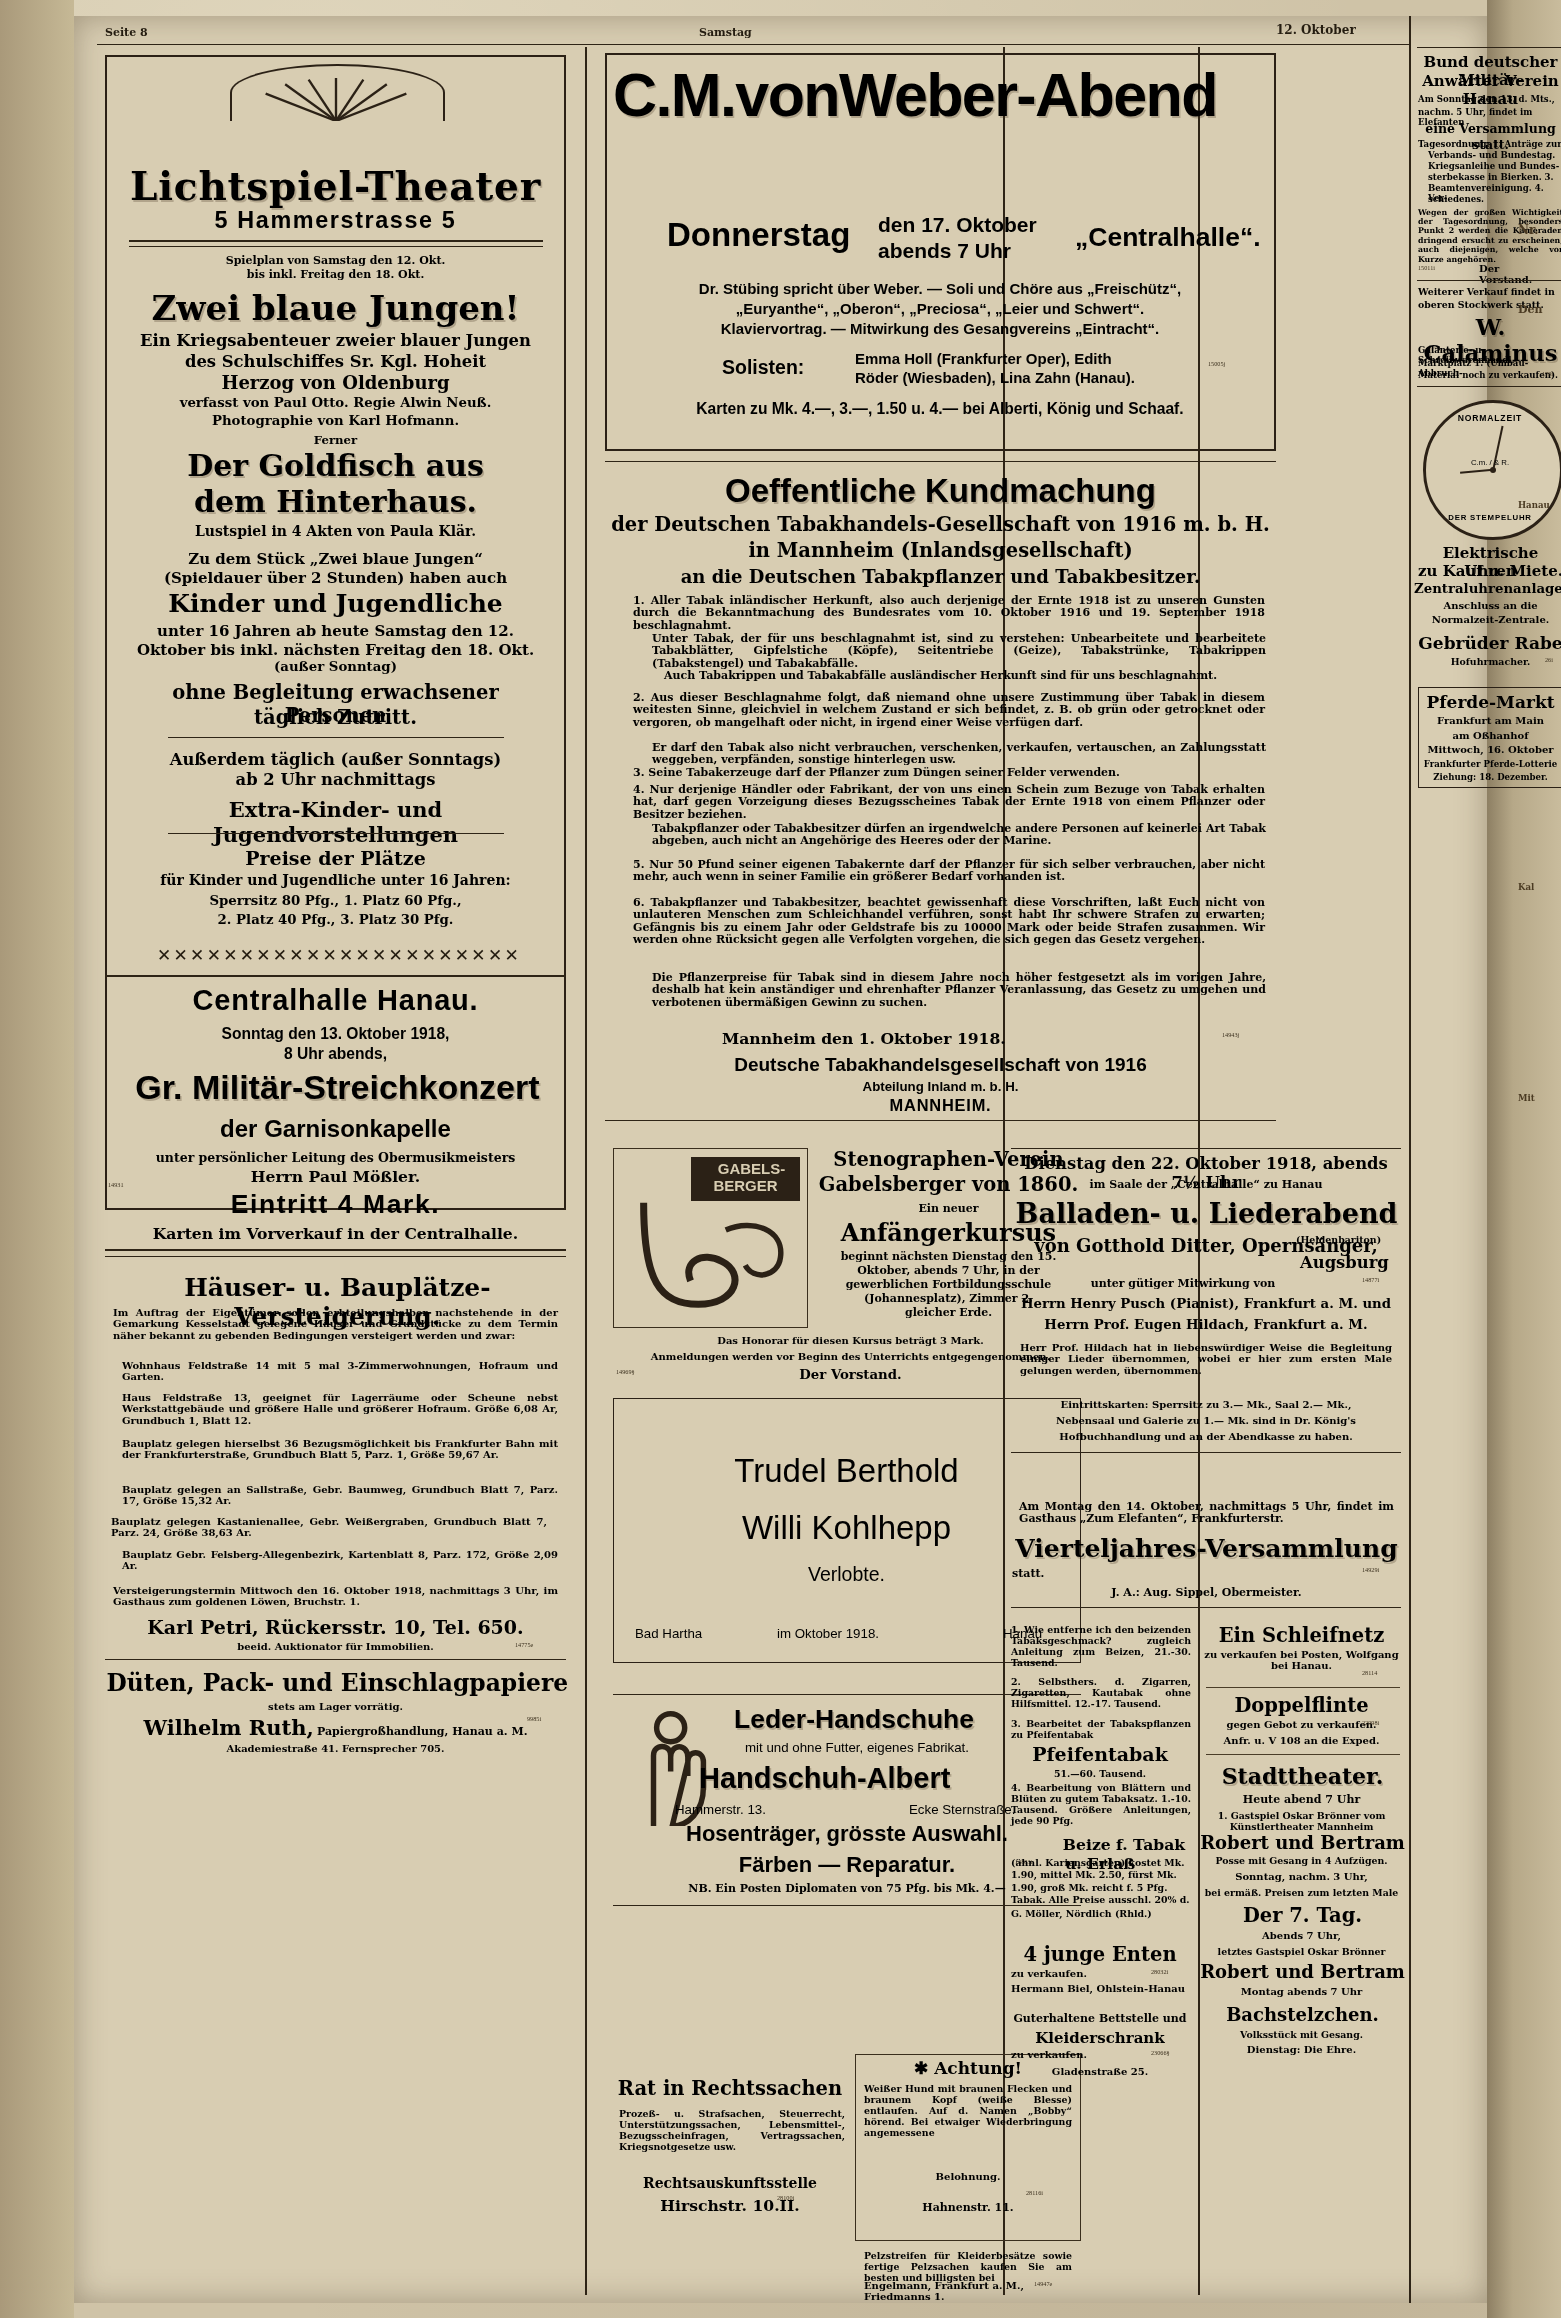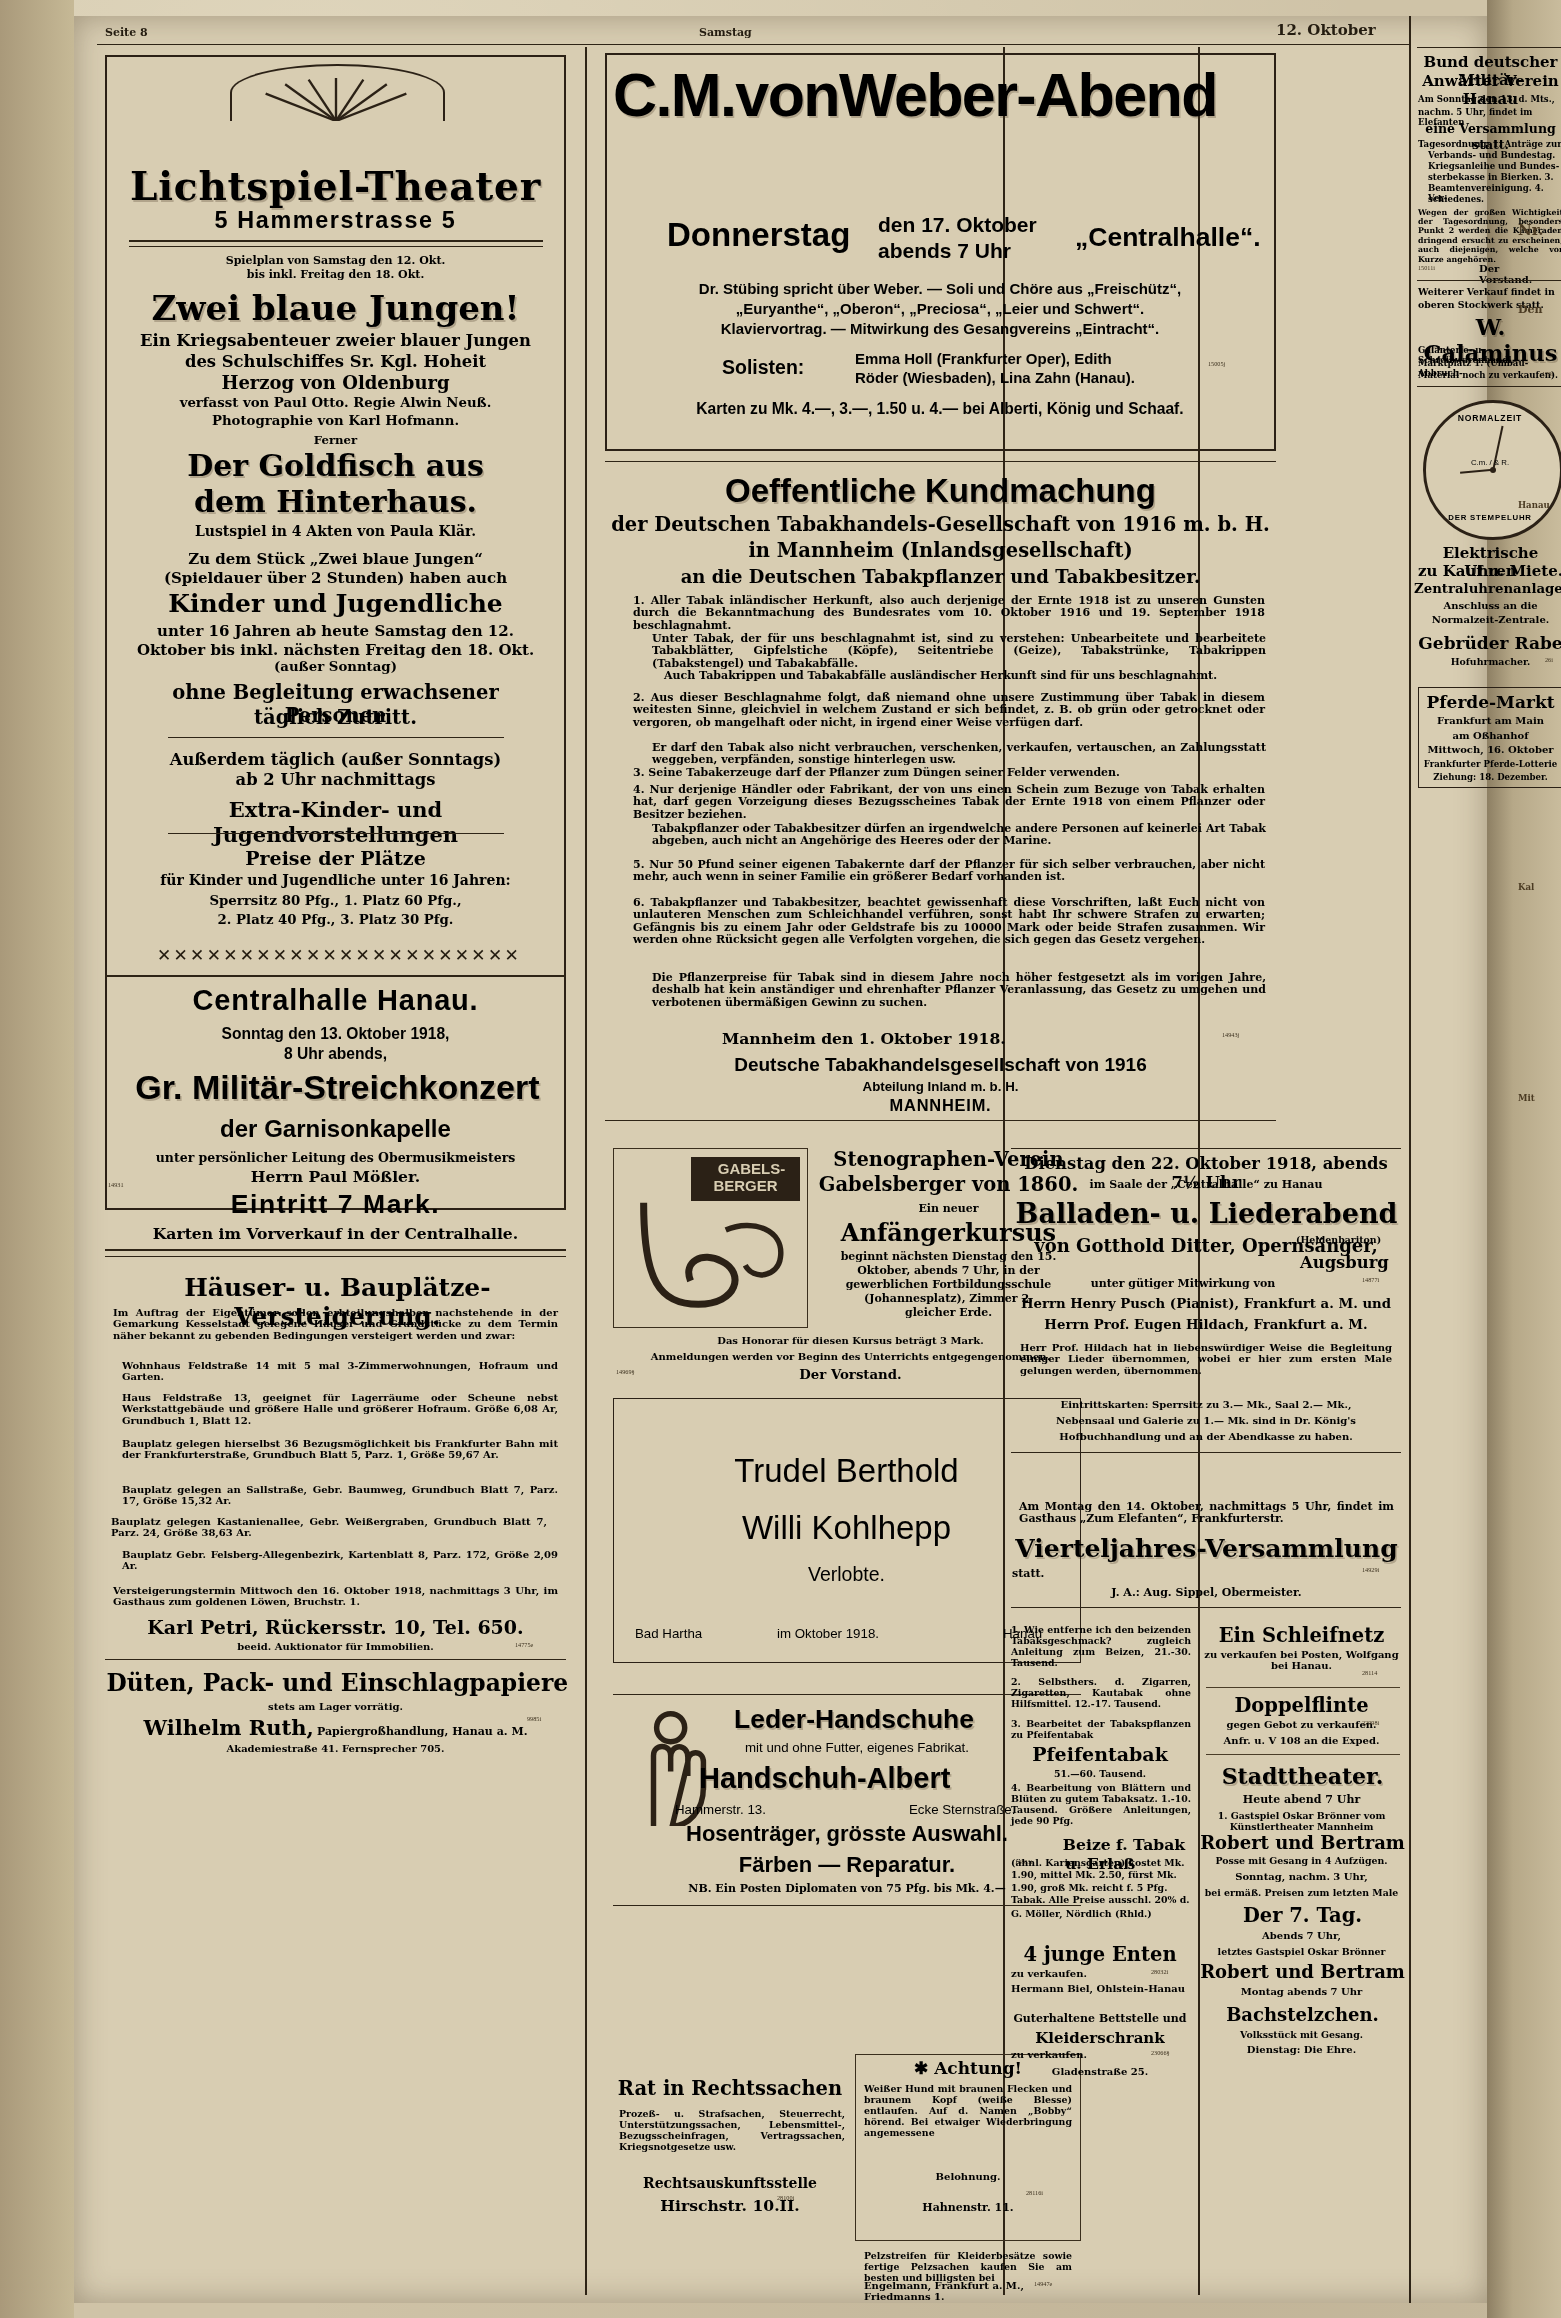--- a/index.html
+++ b/index.html
@@ -27,21 +27,21 @@
   }
   
   .blk{position:absolute;box-sizing:border-box;}
   .ctr{text-align:center;}
   .just{text-align:justify;}
   .fs10{font-size:7.8px;line-height:9.4px;}
   .fs11{font-size:8.6px;line-height:10px;}
   .fs12{font-size:9.4px;line-height:11px;}
   .fs13{font-size:10px;line-height:11.7px;}
   .fs14{font-size:11px;line-height:12.5px;}
-  .fs16{font-size:15px;line-height:15px;}
+  .fs16{font-size:12px;line-height:15px;}
   .b{font-weight:bold;}
   .sans{font-family:"Liberation Sans", sans-serif;}
   .ink{color:#241c10;}
   .fade{color:#3a2f1d;}
   .rule{position:absolute;background:#2e2416;}
   .box{position:absolute;box-sizing:border-box;border:1.6px solid #2b2116;}
   .boxthin{position:absolute;box-sizing:border-box;border:0.8px solid #3a2e1d;}
   .sp{letter-spacing:1.6px;}
   
   .frak{font-family:"DejaVu Serif", serif;font-weight:bold;}
@@ -163,21 +163,21 @@
     <div class="blk ctr" style="left:23.4px;top:1052px;width:480px;">
       <span class="sans b shadowtxt" style="font-size:34px;">Gr. Militär-Streichkonzert</span>
     </div>
     <div class="blk ctr" style="left:31px;top:1099px;width:461px;">
       <span class="sans b" style="font-size:24px;">der Garnisonkapelle</span>
     </div>
     <div class="blk ctr frak" style="left:31px;top:1134px;width:461px;font-size:12.5px;">unter persönlicher Leitung des Obermusikmeisters</div>
     <div class="blk ctr frak" style="left:31px;top:1151px;width:461px;font-size:15.6px;">Herrn Paul Mößler.</div>
     <div class="blk tiny fade" style="left:34px;top:1165px;">14931</div>
     <div class="blk ctr" style="left:31px;top:1173px;width:461px;">
-      <span class="sans b sp" style="font-size:26.5px;">Eintritt 7 Mark.</span>
+      <span class="sans b sp" style="font-size:26.5px;">Eintritt 4 Mark.</span>
     </div>
     <div class="blk ctr frak" style="left:31px;top:1208px;width:461px;font-size:15.6px;">Karten im Vorverkauf in der Centralhalle.</div>
     <div class="rule" style="left:31px;top:1233px;width:461px;height:2.3px;"></div>
     <div class="rule" style="left:31px;top:1240px;width:461px;height:0.8px;"></div>
 
     <div class="blk ctr" style="left:23.4px;top:1257px;width:480px;">
       <span class="frak" style="font-size:25px;">Häuser- u. Bauplätze-Versteigerung.</span>
     </div>
     <div class="blk just frak fs13" style="left:39px;top:1291px;width:445px;">Im Auftrag der Eigentümer sollen erbteilungshalber nachstehende in der Gemarkung Kesselstadt gelegene Häuser und Grundstücke zu dem Termin näher bekannt zu gebenden Bedingungen versteigert werden und zwar:</div>
 

